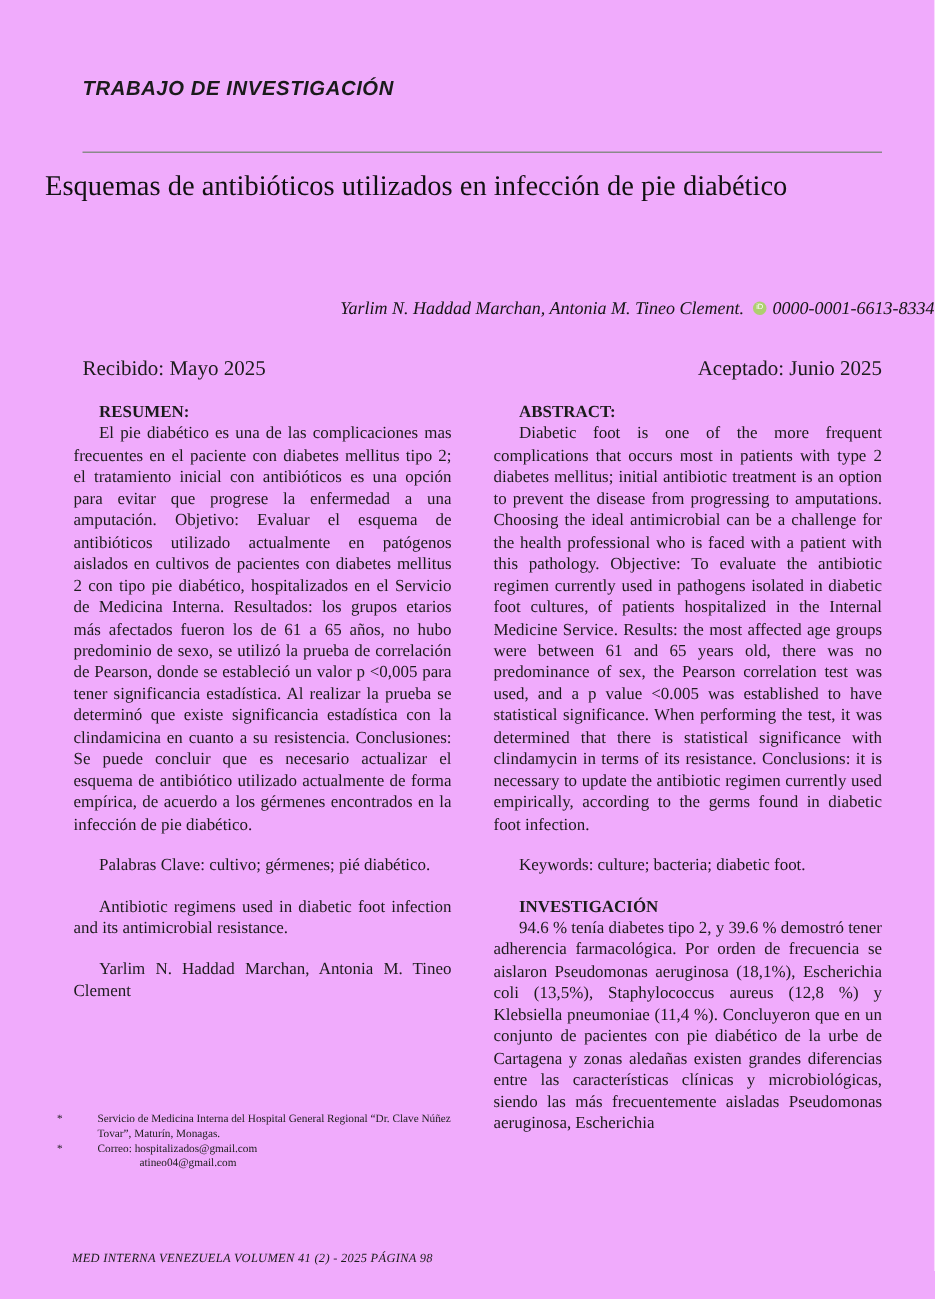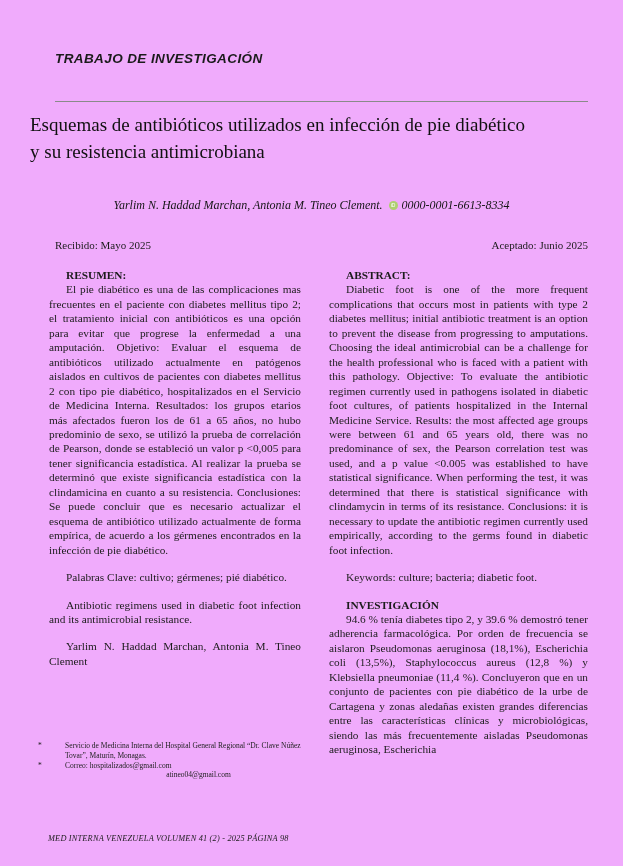--- a/index.html
+++ b/index.html
@@ -21,33 +21,33 @@
   .journal-ref .doi{display:block;}
   .head-rule{
     position:absolute;left:55px;right:35px;top:101px;
     border-top:1px solid #8a8a8a;height:0;
   }
   .title{
     position:absolute;left:30px;right:30px;top:112px;text-align:left;
     font-size:19px;line-height:26.5px;color:#111;
   }
   .byline{
-    position:absolute;left:0;right:0;top:198px;text-align:center;
+    position:absolute;left:0;right:0;top:198px;text-align:right;
     font-style:italic;font-size:12px;color:#151515;
   }
   .orcid-dot{
     display:inline-block;width:9px;height:9px;border-radius:50%;
     background:#aecf6f;margin:0 4px 0 6px;vertical-align:-1px;position:relative;
   }
   .orcid-dot::after{
     content:"iD";position:absolute;left:0;top:0;width:9px;height:9px;
     font-style:normal;font-family:"Liberation Sans",sans-serif;
     font-size:5px;line-height:9px;text-align:center;color:#ffffff;
   }
-  .dates{position:absolute;left:55px;right:35px;top:239px;font-size:11px;color:#1c1c1c;}
+  .dates{position:absolute;left:55px;right:35px;top:239px;font-size:14px;color:#1c1c1c;}
   .dates .accepted{float:right;}
   .columns{
     position:absolute;left:49px;right:35px;top:268px;display:flex;gap:28px;
   }
   .col{text-align:justify;font-size:11.3px;line-height:14.45px;color:#1c1c1c;}
   .col-left{width:252px;flex:0 0 252px;}
   .col-right{flex:1;}
   .para{margin:0;text-indent:17px;}
   .sec-heading{margin:0;text-indent:17px;font-weight:bold;}
   .gap{margin-top:13px;}
@@ -70,21 +70,20 @@
 
 <div class="page">
 
   <div class="running-head">TRABAJO DE INVESTIGACIÓN</div>
 
 
   <div class="head-rule"></div>
 
   <div class="title">
     <div>Esquemas de antibióticos utilizados en infección de pie diabético</div>
-    <div>y su resistencia antimicrobiana</div>
   </div>
 
   <div class="byline">
     <span>Yarlim N. Haddad Marchan, Antonia M. Tineo Clement.</span><span class="orcid-dot"></span><span>0000-0001-6613-8334</span>
   </div>
 
   <div class="dates">
     <span class="received">Recibido: Mayo 2025</span>
     <span class="accepted">Aceptado: Junio 2025</span>
   </div>
@@ -111,20 +110,20 @@
 
   <div class="footnotes">
     <div class="fn-item">
       <span class="fn-marker">*</span>
       <span class="fn-text">Servicio de Medicina Interna del Hospital General Regional “Dr. Clave Núñez Tovar”, Maturín, Monagas.</span>
     </div>
     <div class="fn-item">
       <span class="fn-marker">*</span>
       <span class="fn-text">
         <span>Correo: hospitalizados@gmail.com</span>
-        <span class="fn-line2" style="display:block;text-align:center;">atineo04@gmail.com</span>
+        <span class="fn-line2" style="display:block;">atineo04@gmail.com</span>
       </span>
     </div>
   </div>
 
   <div class="page-footer">MED INTERNA VENEZUELA VOLUMEN 41 (2) - 2025  PÁGINA 98</div>
 
 </div>
 
 </body></html>

